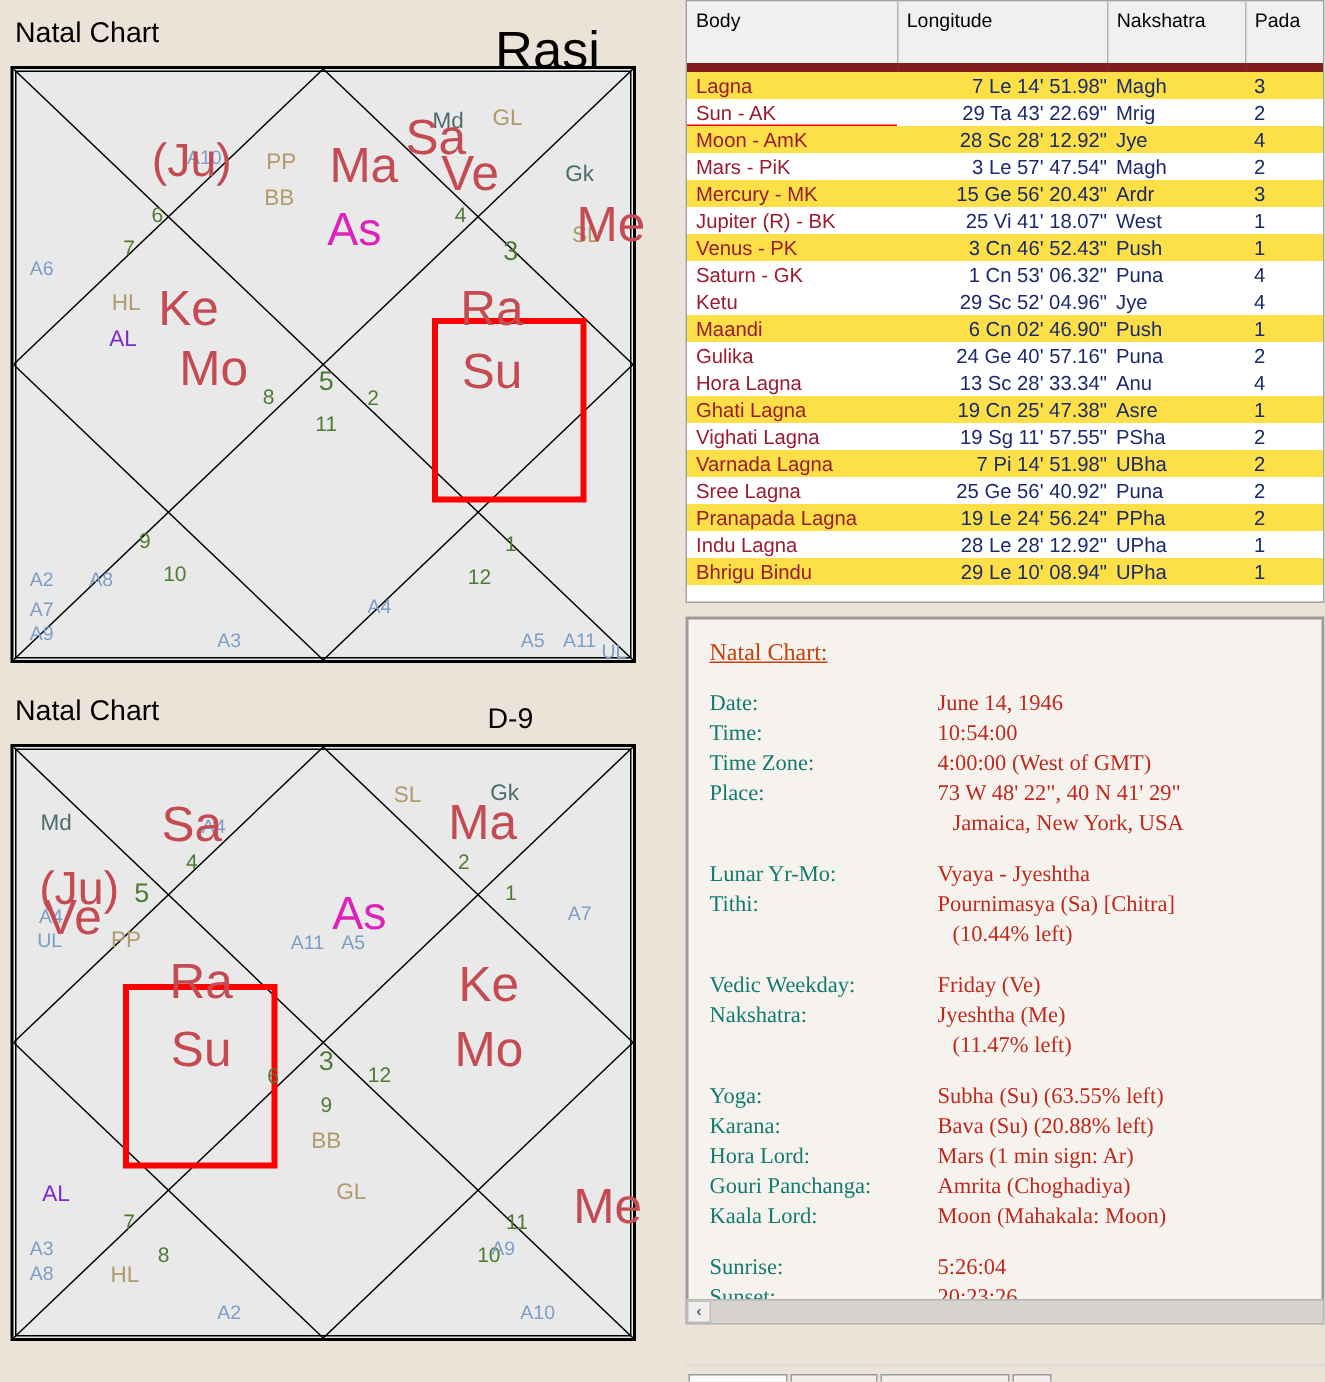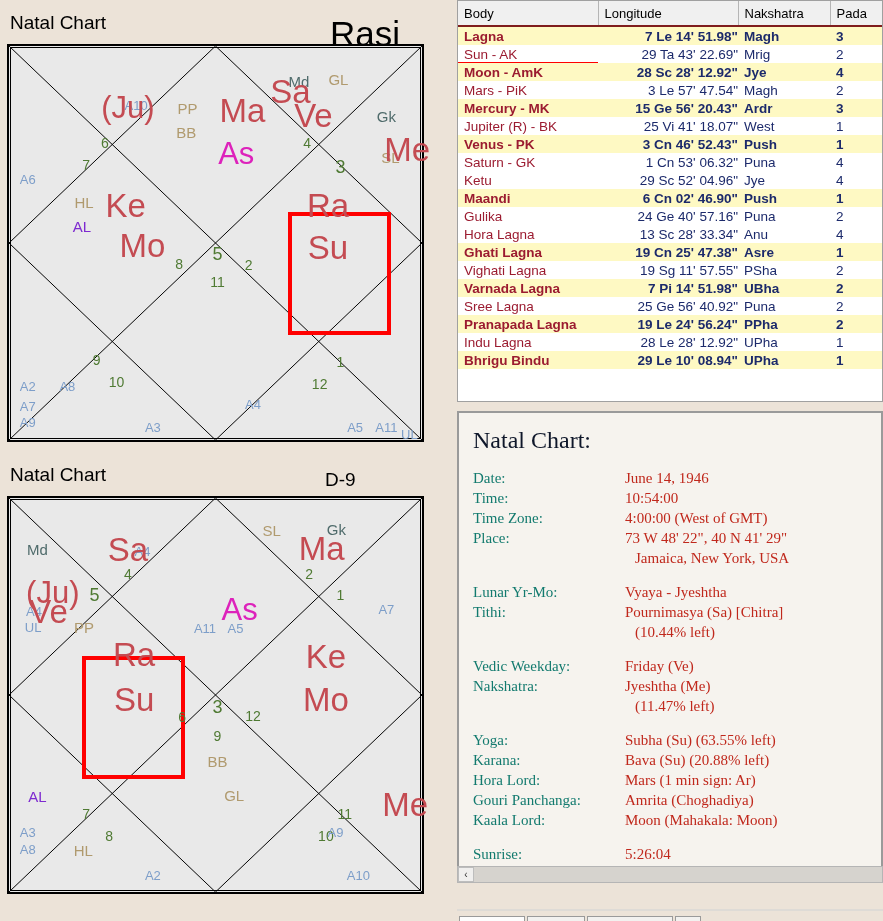--- a/index.html
+++ b/index.html
@@ -53,59 +53,59 @@
 
   .table-wrap {
     position: absolute; left: 0; top: 0; width: 426px; height: 402px;
     background: #fff; border: 1px solid #a0a0a0; box-sizing: border-box;
     overflow: hidden;
   }
   table.grid { border-collapse: collapse; width: 100%; table-layout: fixed; }
   table.grid th {
     background: #f0f0f0;
     border-right: 1px solid #b5b5b5;
-    border-bottom: 2px solid #7f1d1d;
+    border-bottom: 6px solid #7f1d1d;
     font-weight: normal;
     font-size: 13px;
     color: #000;
     text-align: left;
-    padding: 3px 0 3px 6px;
+    padding: 3px 0 20px 6px;
     height: 18px;
     font-family: "Liberation Sans", sans-serif;
   }
   table.grid td {
     font-size: 13.5px;
     padding: 0 0 0 6px;
     height: 18px;
     border: none;
     white-space: nowrap;
     overflow: hidden;
     font-family: "Liberation Sans", sans-serif;
   }
-  tr.r-odd td { background: #fef9c3; font-weight: bold; }
+  tr.r-odd td { background: #fde047; }
   tr.r-even td { background: #ffffff; }
   td.c-body { color: #9b1b30; }
   td.c-lon  { color: #1c2a6b; text-align: right; padding-right: 36px;}
   td.c-nak  { color: #1c2a6b; }
   td.c-pada { color: #1c2a6b; text-align: left; padding-left: 10px;}
   tr.hl td { position: relative; }
   .rowhl {
     position: absolute; left: 0; height: 18px; width: 259px;
     border: 3px solid #ff0000; box-sizing: border-box; pointer-events: none;
   }
 
   .info-wrap {
     position: absolute; left: 0; top: 411px; width: 426px; height: 470px;
     background: #f6f3ee; border: 2px solid #9a9a9a; box-sizing: border-box;
     overflow: hidden;
   }
   .info-inner { padding: 14px 0 0 14px; }
   .info-head {
     font-family: "Liberation Serif", serif;
-    font-size: 24px; color: #0f172a; margin-bottom: 14px;
+    font-size: 16px; color: #c2410c; margin-bottom: 14px; text-decoration: underline;
   }
   .info-row { display: flex; font-family: "Liberation Serif", serif; font-size: 15px; line-height: 20px; }
   .info-row .k { width: 152px; color: #127a6e; }
   .info-row .v { color: #c0281c; white-space: nowrap; }
   .info-row.cont .k { visibility: hidden; }
   .info-row.cont .v { padding-left: 10px; }
   .info-gap { height: 14px; }
 
   .hscroll {
     position: absolute; left: 0; top: 866px; width: 426px; height: 17px;

